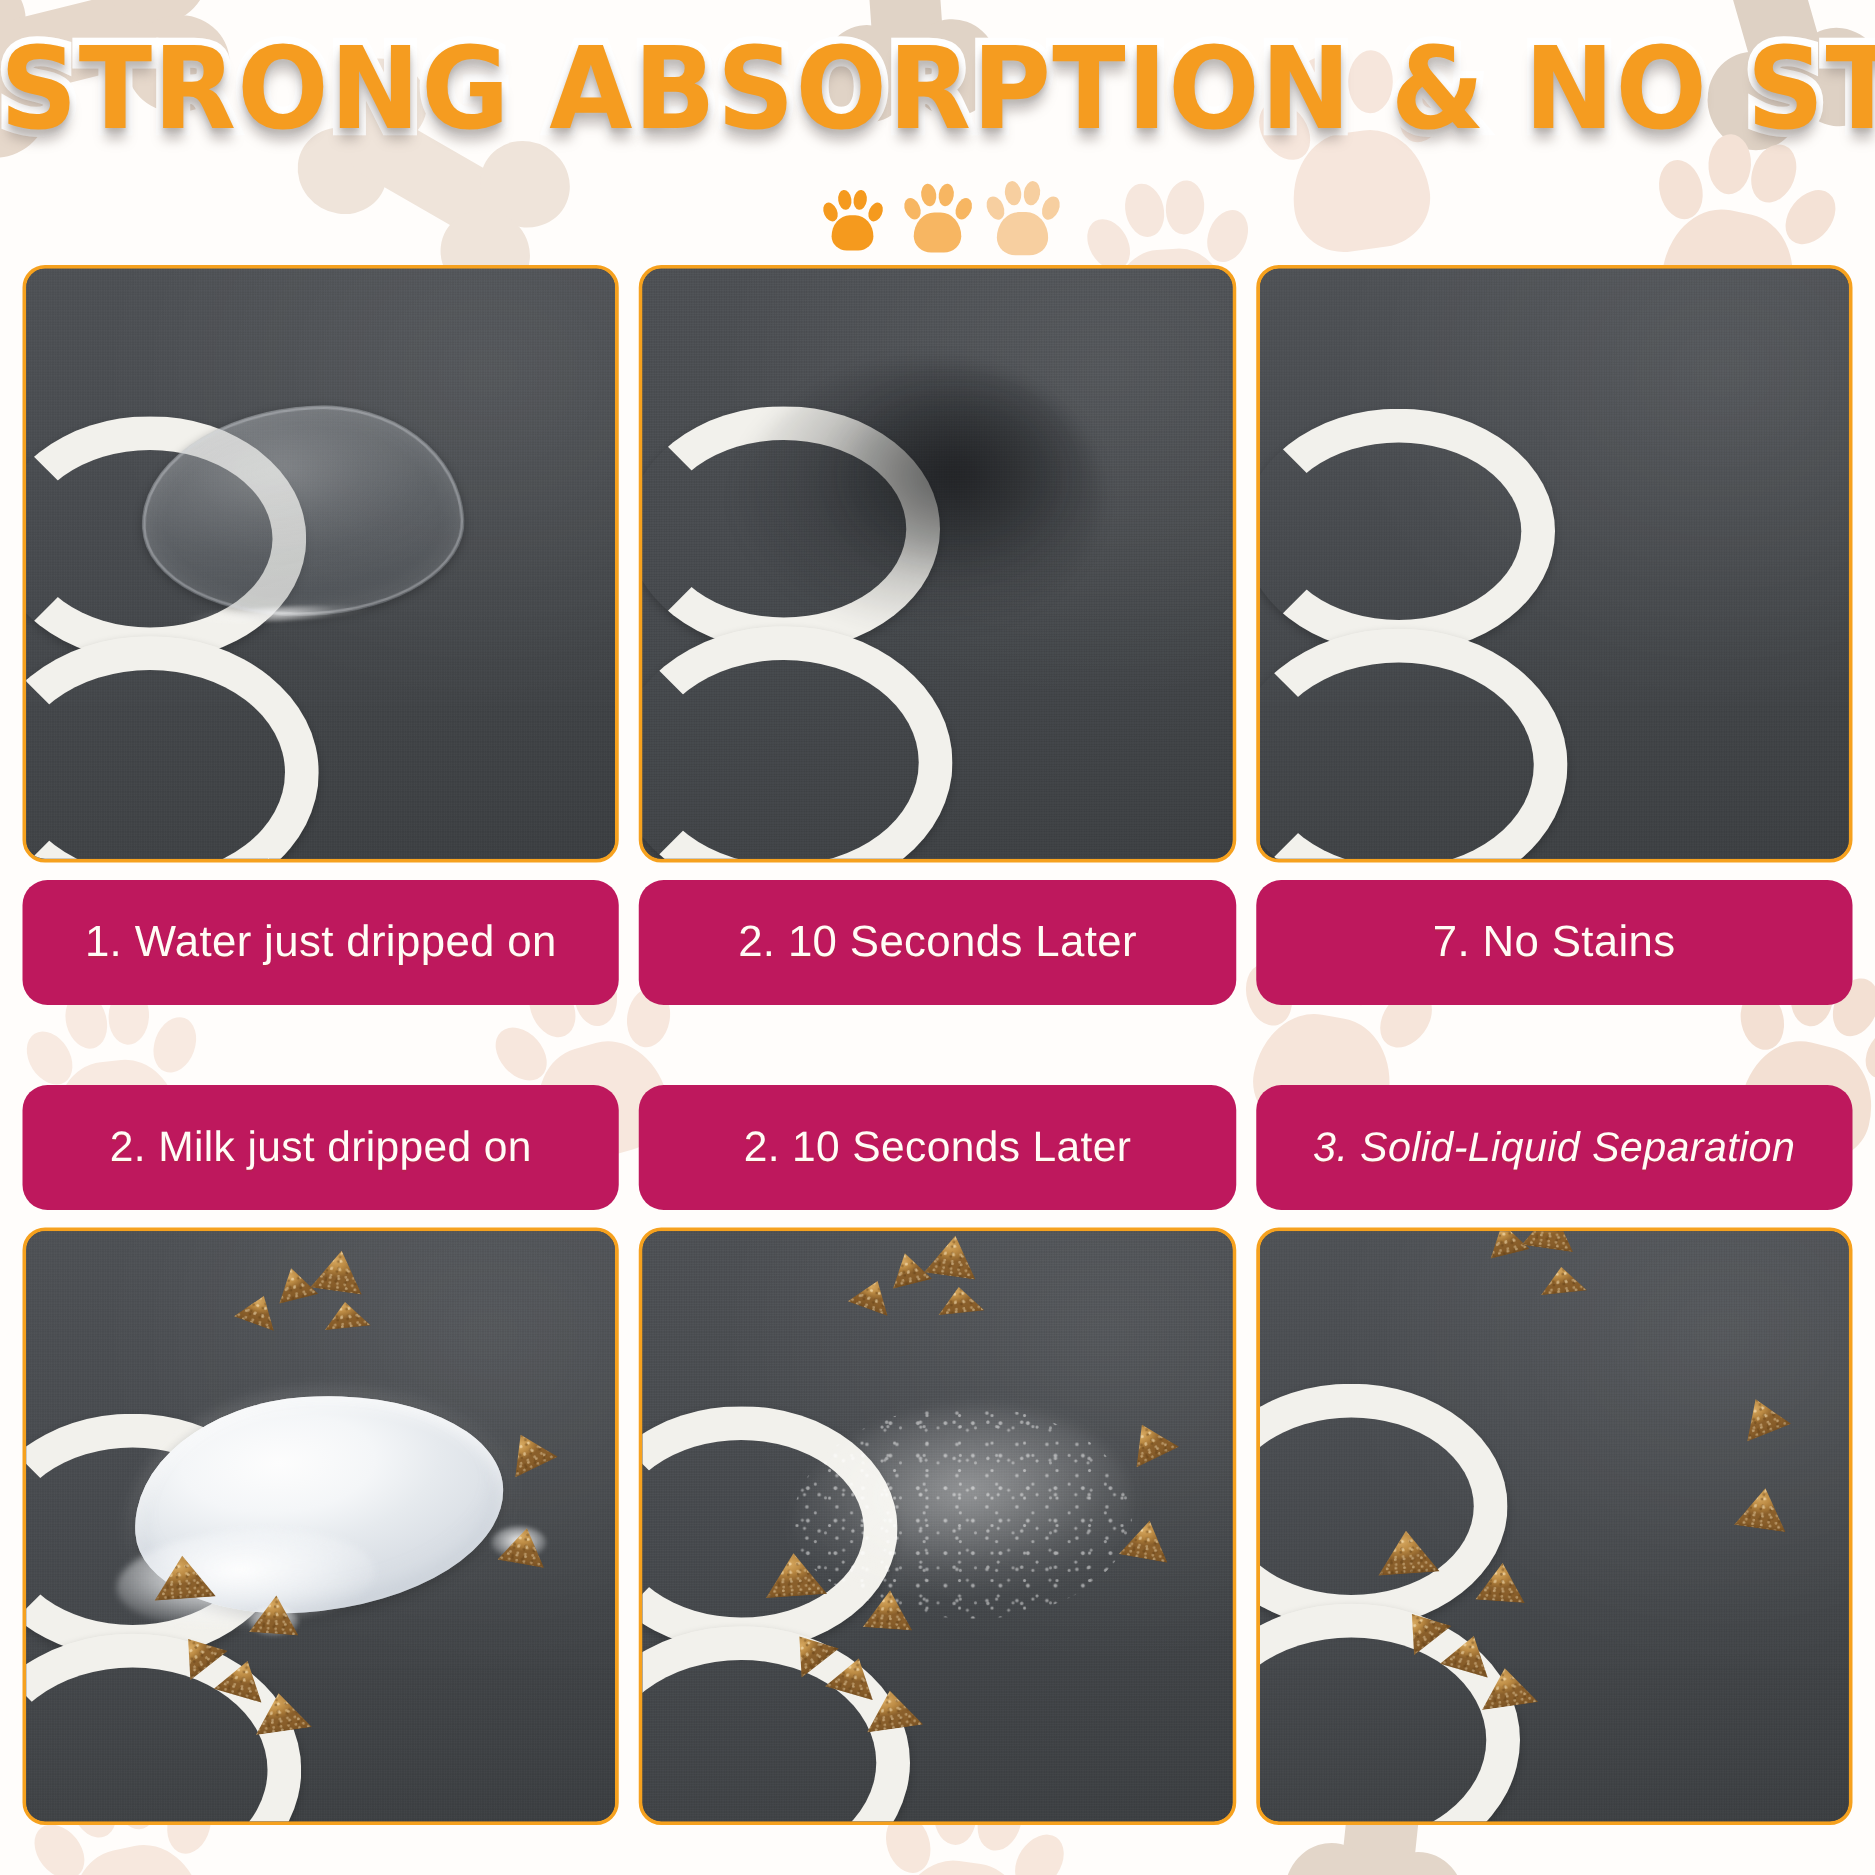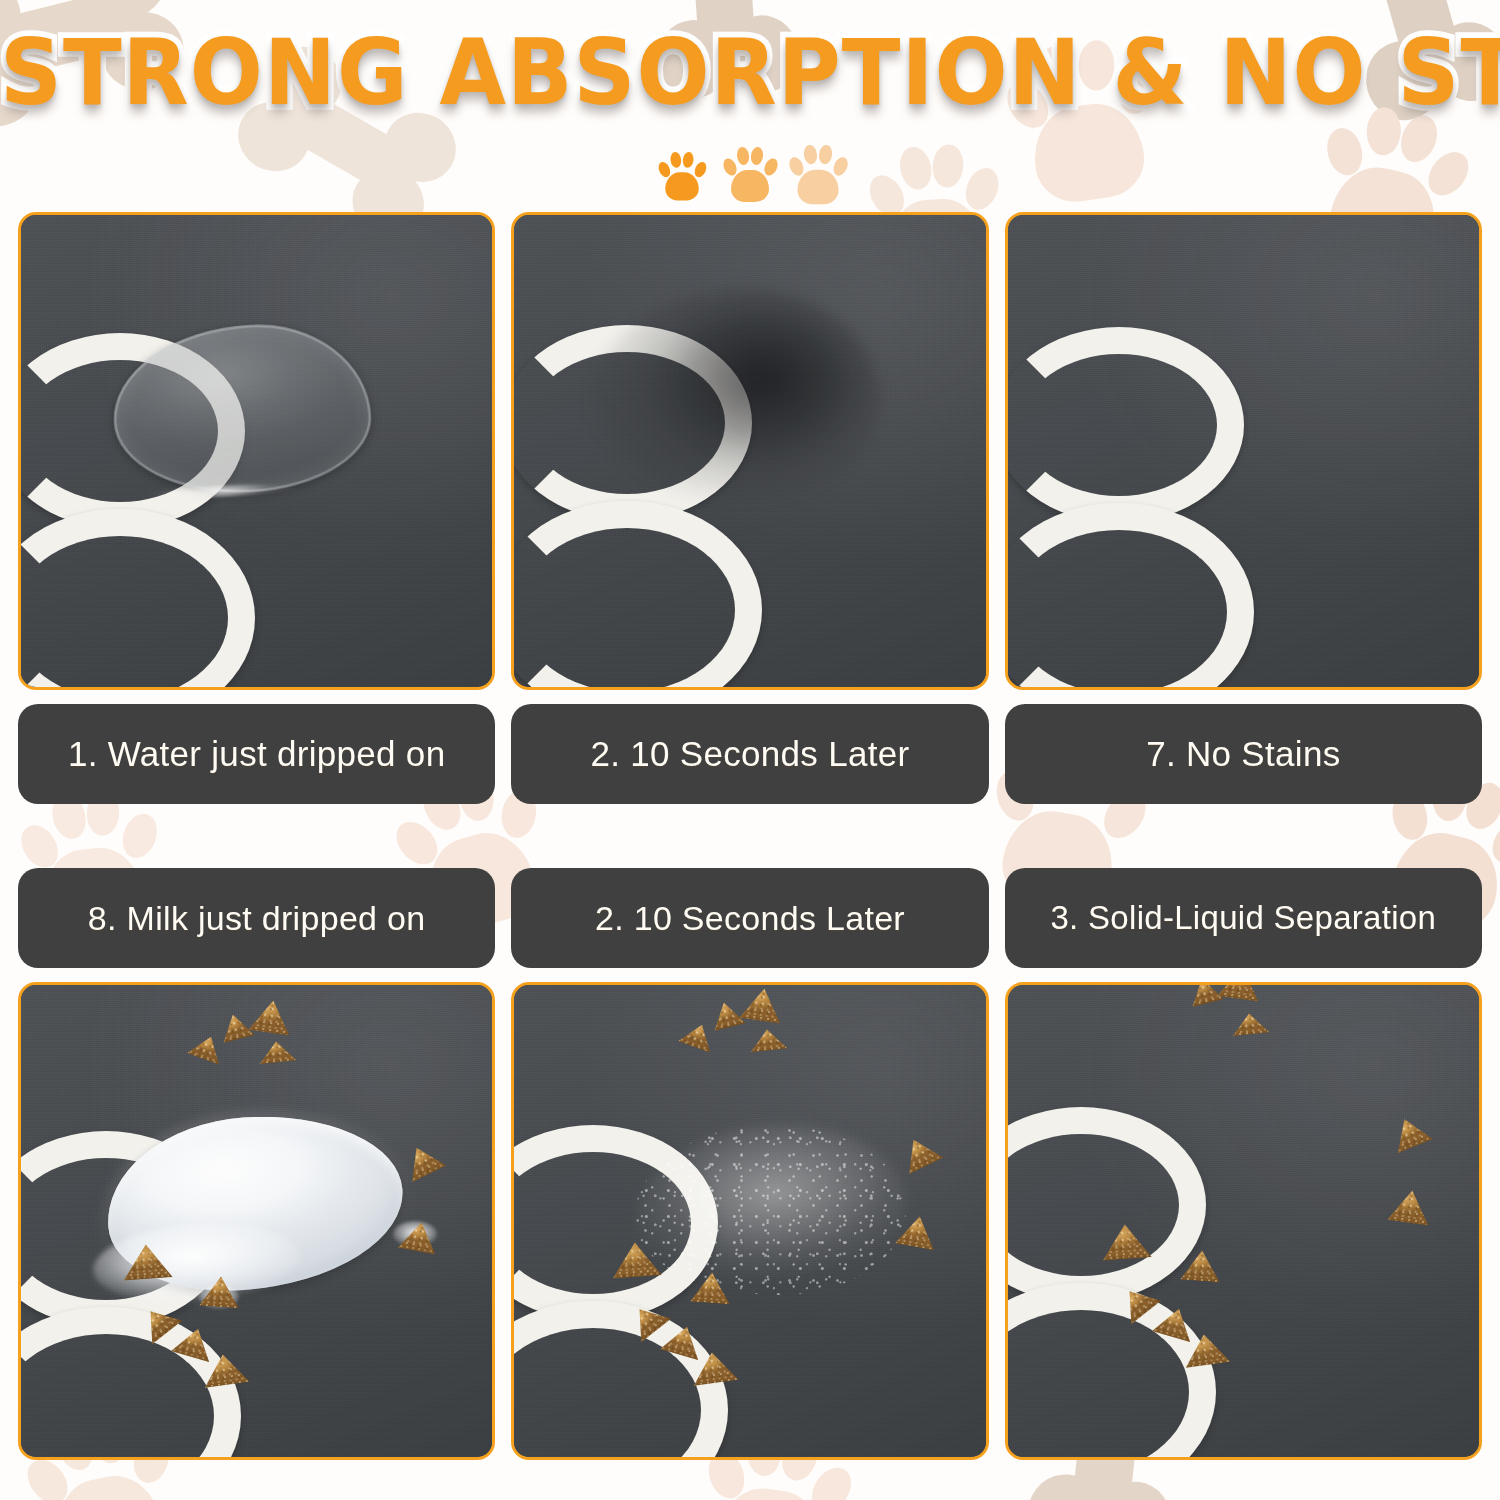--- a/index.html
+++ b/index.html
@@ -131,38 +131,38 @@
 
   .cell { display: flex; flex-direction: column; }
   .cell.photo-first .photo-frame { order: 1; }
   .cell.photo-first .caption-bar { order: 2; margin-top: 14px; }
   .cell.caption-first .caption-bar { order: 1; }
   .cell.caption-first .photo-frame { order: 2; margin-top: 14px; }
 
   
   .caption-bar {
     height: 100px;
-    background: #404040;
+    background: #be185d;
     border-radius: 20px;
     display: flex;
     align-items: center;
     justify-content: center;
     padding: 0 14px;
   }
   .caption-bar .caption-text {
     font-family: "Liberation Sans", sans-serif;
     font-size: 35px;
     font-weight: normal;
     color: #FFFCF6;
     letter-spacing: 0.3px;
     white-space: nowrap;
     text-shadow: 0 1px 1px rgba(150,90,0,0.18);
   }
   #row-milk .caption-bar .caption-text { font-size: 34px; }
-  .cell-milk-3 .caption-text { font-size: 33px !important; }
+  .cell-milk-3 .caption-text { font-size: 33px !important; font-style: italic; }
 
   
   .photo-frame {
     height: 478px;
     border: 3px solid #F6A11E;
     border-radius: 18px;
     overflow: hidden;
     position: relative;
     background: #46484b;
   }
@@ -539,21 +539,21 @@
       <div class="caption-bar">
         <span class="caption-text">7. No Stains</span>
       </div>
     </div>
   </div>
 
   <div class="grid-row" id="row-milk">
 
     <div class="cell caption-first">
       <div class="caption-bar">
-        <span class="caption-text">8. Milk just dripped on</span>
+        <span class="caption-text">2. Milk just dripped on</span>
       </div>
       <div class="photo-frame">
         <div class="photo">
           <div class="mat"></div>
           <div class="glyph3" style="left:92px; top:146px;">
             <span class="loop upper"></span>
               <span class="loop lower"></span>
           </div>
           <div class="blob puddle-milk-edge"></div>
           <div class="blob puddle-milk"></div>

